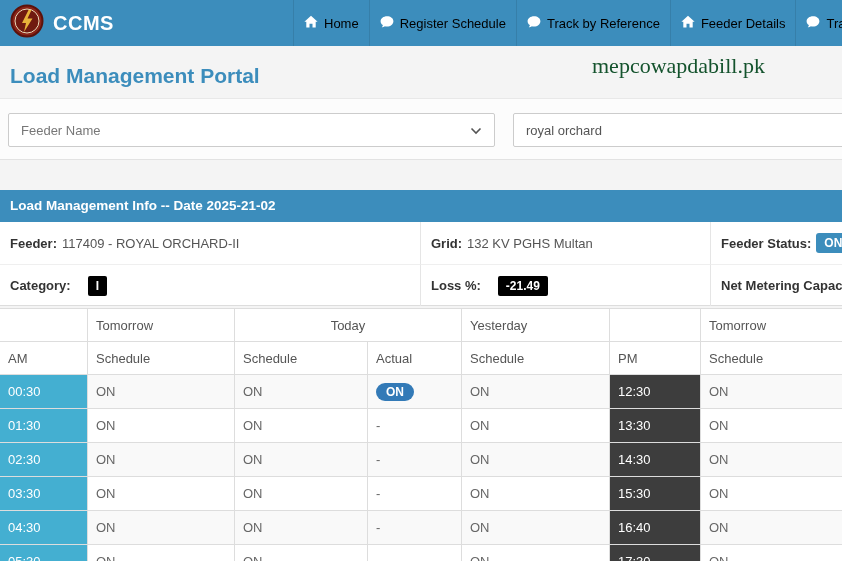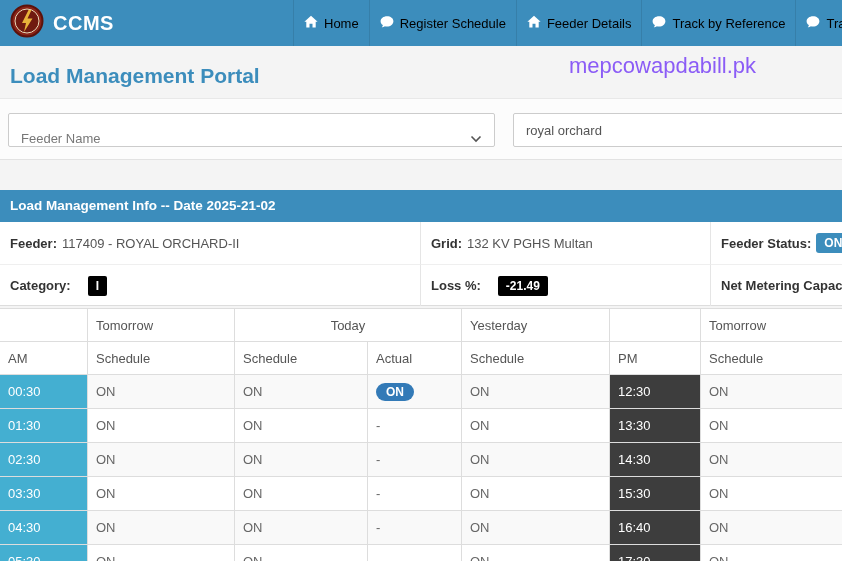--- a/index.html
+++ b/index.html
@@ -24,33 +24,33 @@
     border-left:1px solid #367fa9;
   }
   .nav-item svg { flex:0 0 auto; }
 
   
   .page-title {
     position:absolute; left:10px; top:64px;
     color:#3c8dbc; font-size:21px; font-weight:bold;
   }
   .watermark {
-    position:absolute; left:569px; top:53px;
-    font-family:Liberation Sans, sans-serif; font-size:22px; color:#8b5cf6;
+    position:absolute; left:592px; top:53px;
+    font-family:Liberation Serif, serif; font-size:22px; color:#14532d;
   }
 
   
   .filter-panel {
     position:absolute; left:0; top:98px; width:842px; height:62px;
     background:#fcfcfc; border-top:1px solid #e8e8e8; border-bottom:1px solid #e2e2e2;
   }
   .select-box {
     position:absolute; left:8px; top:14px; width:487px; height:34px;
     background:#fff; border:1px solid #ccc; border-radius:2px;
-    display:flex; align-items:flex-end; padding:0 12px;
+    display:flex; align-items:center; padding:0 12px;
     font-size:13px; color:#777; cursor:pointer;
   }
   .select-box .chev { margin-left:auto; }
   .text-input {
     position:absolute; left:513px; top:14px; width:520px; height:34px;
     background:#fff; border:1px solid #ccc; border-radius:2px;
     padding:0 12px; font-size:13px; color:#555;
     font-family:"Liberation Sans", sans-serif; outline:none;
   }
 
@@ -129,33 +129,33 @@
       <div class="nav-item">
         <span>
           <svg width="14" height="14" viewBox="0 0 14 14">
               <path d="M7 1.2C3.4 1.2.6 3.4.6 6.2c0 1.6.9 3 2.3 3.9-.1.8-.5 1.6-1.1 2.1.9 0 2.2-.4 3-1 .7.2 1.4.3 2.2.3 3.6 0 6.4-2.3 6.4-5.3S10.6 1.2 7 1.2z" fill="#fff"></path>
             </svg>
         </span>
         <span>Register Schedule</span>
       </div>
       <div class="nav-item">
         <span>
+          <svg width="14" height="14" viewBox="0 0 14 14">
+              <path d="M7 1.2C3.4 1.2.6 3.4.6 6.2c0 1.6.9 3 2.3 3.9-.1.8-.5 1.6-1.1 2.1.9 0 2.2-.4 3-1 .7.2 1.4.3 2.2.3 3.6 0 6.4-2.3 6.4-5.3S10.6 1.2 7 1.2z" fill="#fff"></path>
+            </svg>
+        </span>
+        <span>Track by Reference</span>
+      </div>
+      <div class="nav-item">
+        <span>
           <svg width="14" height="13" viewBox="0 0 14 13">
               <path d="M7 0.8 L13.6 6.8 H11.7 V12.4 H8.5 V8.8 H5.5 V12.4 H2.3 V6.8 H0.4 Z" fill="#fff"></path>
             </svg>
         </span>
         <span>Feeder Details</span>
-      </div>
-      <div class="nav-item">
-        <span>
-          <svg width="14" height="14" viewBox="0 0 14 14">
-              <path d="M7 1.2C3.4 1.2.6 3.4.6 6.2c0 1.6.9 3 2.3 3.9-.1.8-.5 1.6-1.1 2.1.9 0 2.2-.4 3-1 .7.2 1.4.3 2.2.3 3.6 0 6.4-2.3 6.4-5.3S10.6 1.2 7 1.2z" fill="#fff"></path>
-            </svg>
-        </span>
-        <span>Track by Reference</span>
       </div>
       <div class="nav-item">
         <span>
           <svg width="14" height="14" viewBox="0 0 14 14">
               <path d="M7 1.2C3.4 1.2.6 3.4.6 6.2c0 1.6.9 3 2.3 3.9-.1.8-.5 1.6-1.1 2.1.9 0 2.2-.4 3-1 .7.2 1.4.3 2.2.3 3.6 0 6.4-2.3 6.4-5.3S10.6 1.2 7 1.2z" fill="#fff"></path>
             </svg>
         </span>
         <span>Trac</span>
       </div>
     </div>

